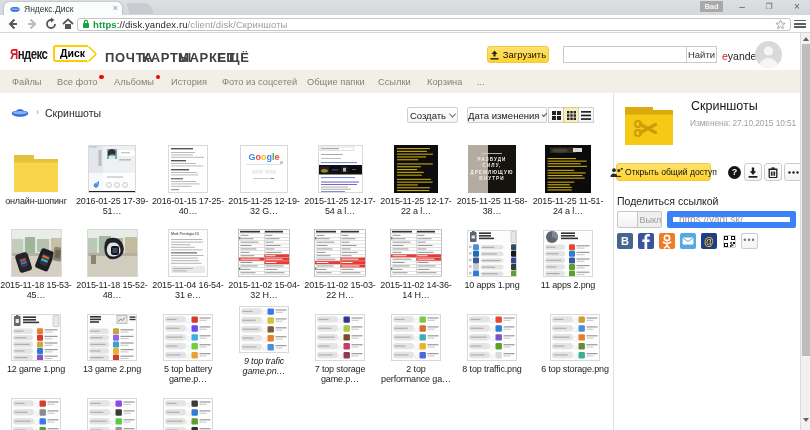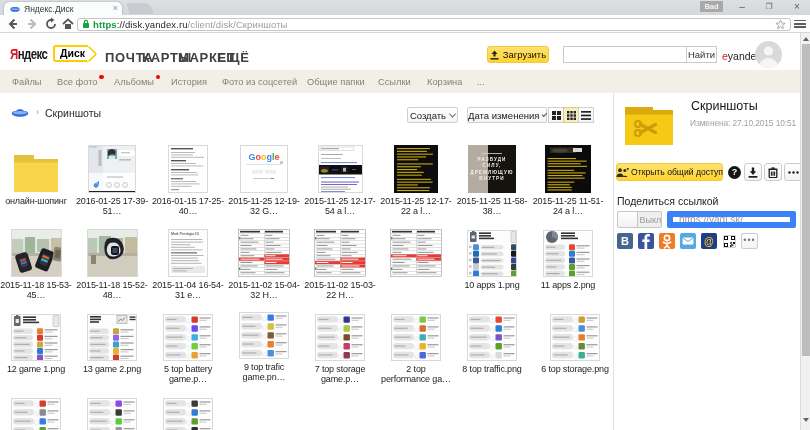--- a/index.html
+++ b/index.html
@@ -80,21 +80,21 @@
 
   .cellbox { position:absolute; width:74px; text-align:center; }
   .thumbwrap { height:48px; display:flex; align-items:flex-end; justify-content:center; }
   .flabel { margin-top:4px; font-size:9px; letter-spacing:-0.15px; line-height:9.5px; color:#1e1e1e; }
   .flabel div { white-space:nowrap; }
 
   
   .panel { position:absolute; left:615px; top:93px; width:185px; height:337px; background:#fff; }
   .p-title { position:absolute; left:76px; top:6px; font-size:12.5px; color:#151515; white-space:nowrap; }
   .p-modified { position:absolute; left:75px; top:25px; font-size:8.4px; letter-spacing:-0.1px; color:#a3a19e; white-space:nowrap; }
-  .share-btn { position:absolute; left:1px; top:70px; width:107px; height:18px; border-radius:3px; padding:0 17px;
+  .share-btn { position:absolute; left:1px; top:70px; width:95px; height:18px; border-radius:3px; padding:0 17px;
                background:linear-gradient(#ffe170,#ffd42d); border:1px solid #edc944;
                display:flex; align-items:center; justify-content:center; gap:2px;
                font-size:8.6px; color:#111; white-space:nowrap; }
   .help-circle { position:absolute; left:113px; top:72.5px; width:13px; height:13px; border-radius:50%;
                  background:#151515; color:#fff; font-size:9px; font-weight:bold; text-align:center; line-height:13px; }
   .icon-btn { position:absolute; top:70px; width:18px; height:18px; border:1px solid #ccc; border-radius:3px;
               background:linear-gradient(#fff,#f4f4f4); display:flex; align-items:center; justify-content:center; }
   .share-label { position:absolute; left:2px; top:102px; font-size:10.5px; color:#222; }
   .toggle { position:absolute; left:2px; top:118px; width:45px; height:17px; border:1px solid #c6c6c6;
             border-radius:2px; background:#eee; overflow:hidden; }
@@ -698,20 +698,24 @@
             <rect x="1" y="42.0" width="50" height="0.45" fill="#bbb"></rect>
             <rect x="2.5" y="43.3" width="15" height="0.9" fill="#8a8a8a"></rect>
             <rect x="27.5" y="43.3" width="19" height="0.9" fill="#8a8a8a"></rect>
             <rect x="1" y="45.4" width="50" height="0.45" fill="#bbb"></rect>
             <rect x="26" y="1" width="0.5" height="44.4" fill="#bbb"></rect>
             <rect x="1" y="8" width="1.4" height="2.4" fill="#3aa04a"></rect>
             <rect x="1" y="38.6" width="1.4" height="2.4" fill="#3aa04a"></rect>
             <rect x="0.5" y="0.5" width="51" height="47" fill="none" stroke="#999" stroke-width="0.6"></rect>
           </svg>
         </div>
+        <div class="flabel">
+          <div>2015-11-02 14-36-</div>
+          <div>14 H…</div>
+        </div>
       </div>
       <div class="cellbox" style="left: 455px; top: 136px;">
         <div class="thumbwrap">
           <svg width="50" height="47" viewBox="0 0 50 47">
             <rect width="50" height="47" fill="#fdfdfd"></rect>
             <rect x="3" y="2" width="6.5" height="10" rx="1" fill="#5d6670"></rect>
             <rect x="5" y="1" width="2.5" height="1.6" fill="#5d6670"></rect>
             <rect x="4.6" y="5.5" width="3.3" height="3" fill="#e8e8e8"></rect>
             <rect x="12" y="2.4" width="12" height="1.6" fill="#333"></rect>
             <rect x="12" y="5" width="12" height="1.6" fill="#333"></rect>
@@ -911,21 +915,21 @@
             <rect x="36.5" y="39" width="11" height="1.2" fill="#9b9b9b"></rect>
             <rect x="36.5" y="41.4" width="7" height="1" fill="#c4c4c4"></rect>
             <rect x="0.5" y="0.5" width="49" height="46" fill="none" stroke="#d9d9d9"></rect>
           </svg>
         </div>
         <div class="flabel">
           <div>5 top battery</div>
           <div>game.p…</div>
         </div>
       </div>
-      <div class="cellbox" style="left: 227px; top: 218px;">
+      <div class="cellbox" style="left: 227px; top: 212px; font-style: italic;">
         <div class="thumbwrap">
           <svg width="50" height="47" viewBox="0 0 50 47">
             <rect width="50" height="47" fill="#fdfdfd"></rect>
             <rect x="2" y="2.2" width="21" height="6.4" rx="3.2" fill="#e4e4e4"></rect>
             <rect x="3.5" y="4.800000000000001" width="10" height="1.1" fill="#a9a9a9"></rect>
             <circle cx="25.5" cy="6.8" r="1.8" fill="#fff" stroke="#d5d5d5" stroke-width="0.5"></circle>
             <rect x="28.5" y="2.4000000000000004" width="6.4" height="6.4" rx="1.2" fill="#3a7ae8"></rect>
             <rect x="36.5" y="3.4000000000000004" width="11" height="1.2" fill="#9b9b9b"></rect>
             <rect x="36.5" y="5.800000000000001" width="7" height="1" fill="#c4c4c4"></rect>
             <rect x="2" y="11.100000000000001" width="21" height="6.4" rx="3.2" fill="#e4e4e4"></rect>

